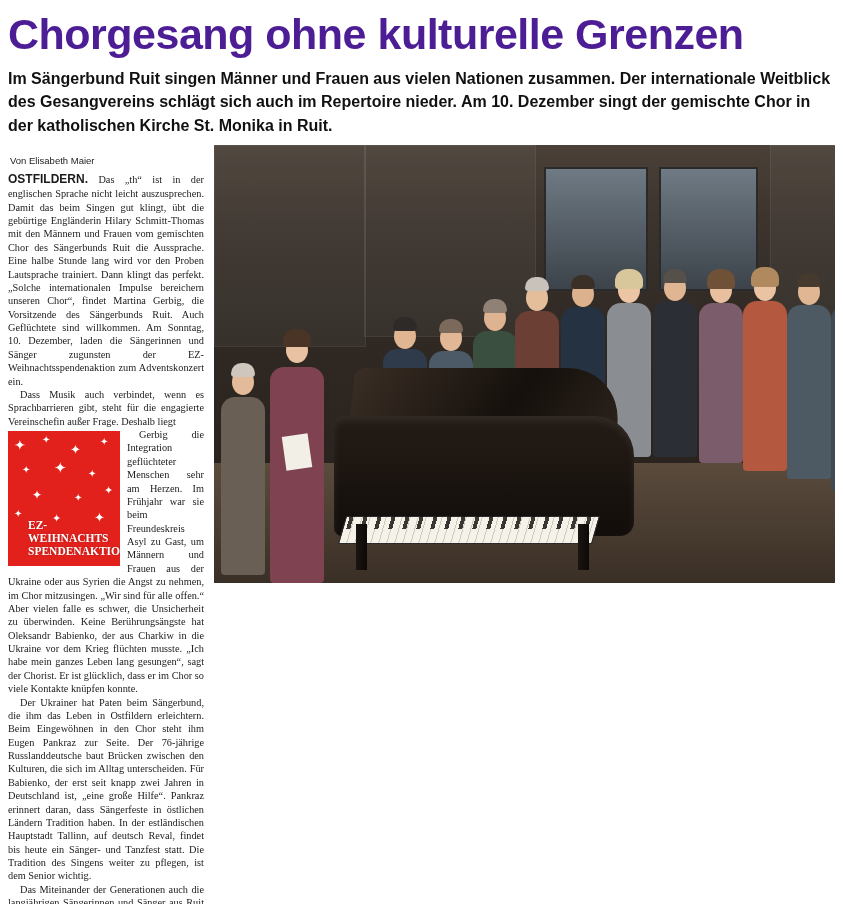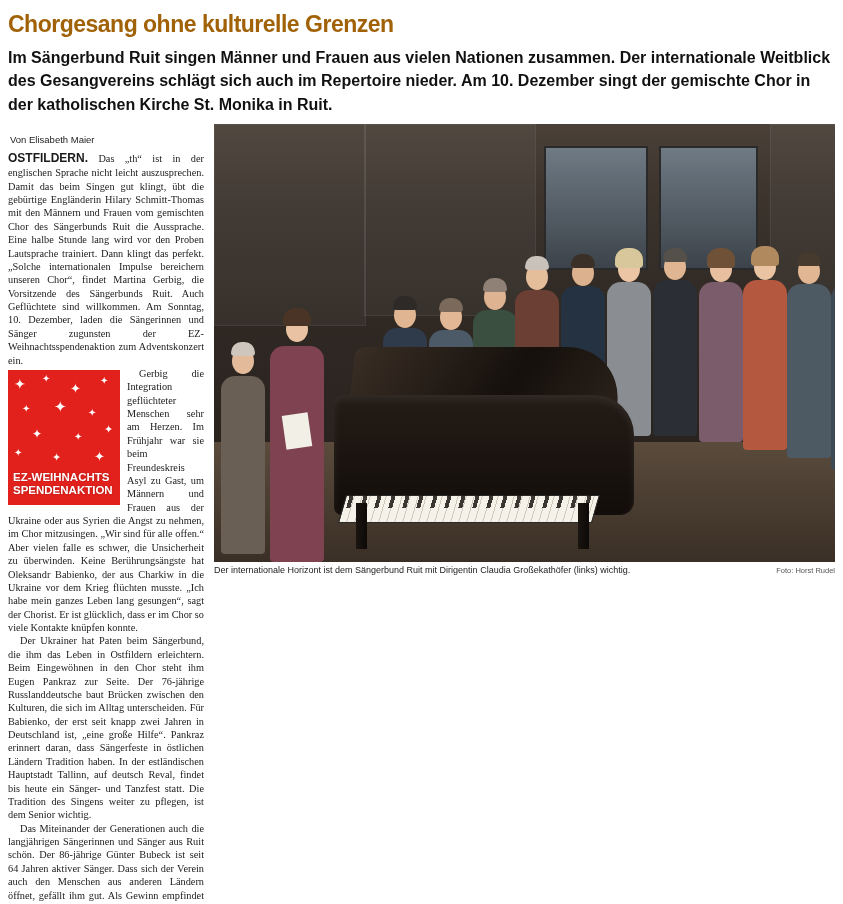--- a/index.html
+++ b/index.html
@@ -17,25 +17,25 @@
   .page {
     position: relative;
     width: 843px;
     height: 904px;
     padding: 0;
     box-sizing: border-box;
   }
   .headline {
     font-family: "Liberation Sans", sans-serif;
     font-weight: bold;
-    font-size: 23px;
+    font-size: 43px;
     line-height: 1.05;
     letter-spacing: -0.5px;
     margin: 12px 8px 0 8px;
-    color: #a16207;
+    color: #4c1d95;
   }
   .subhead {
     font-family: "Liberation Sans", sans-serif;
     font-weight: bold;
     font-size: 16px;
     line-height: 1.45;
     margin: 10px 8px 0 8px;
     color: #111;
   }
   .byline {
@@ -111,24 +111,24 @@
   }
   .ad-star {
     position: absolute;
     color: #fff;
     font-size: 10px;
     line-height: 1;
   }
   .ad-text {
     position: absolute;
     bottom: 8px;
-    left: 5px;
+    left: 20px;
     right: 5px;
     color: #ffffff;
-    font-family: Liberation Sans, sans-serif;
+    font-family: Liberation Serif, serif;
     font-weight: bold;
     font-size: 11.5px;
     line-height: 1.12;
     text-shadow: 0 0 2px rgba(0,0,0,.25);
   }
   
   .stage-bg {
     position: absolute; inset: 0;
     background:
       linear-gradient(180deg, #4a4038 0%, #3b332c 18%, #2f2823 45%, #241e1a 100%);
@@ -222,20 +222,21 @@
   <div class="subhead">Im Sängerbund Ruit singen Männer und Frauen aus vielen Nationen zusammen. Der internationale Weitblick des Gesangvereins schlägt sich auch im Repertoire nieder. Am 10. Dezember singt der gemischte Chor in der katholischen Kirche St. Monika in Ruit.</div>
 
   <div class="content">
 
     <div class="top-block">
 
       <div class="col-narrow">
         <div class="byline">Von Elisabeth Maier</div>
 
         <p class="body first"><span class="lead-in">OSTFILDERN.</span> <span>Das „th“ ist in der englischen Sprache nicht leicht auszusprechen. Damit das beim Singen gut klingt, übt die gebürtige Engländerin Hilary Schmitt-Thomas mit den Männern und Frauen vom gemischten Chor des Sängerbunds Ruit die Aussprache. Eine halbe Stunde lang wird vor den Proben Lautsprache trainiert. Dann klingt das perfekt. „Solche internationalen Impulse bereichern unseren Chor“, findet Martina Gerbig, die Vorsitzende des Sängerbunds Ruit. Auch Geflüchtete sind willkommen. Am Sonntag, 10. Dezember, laden die Sängerinnen und Sänger zugunsten der EZ-Weihnachtsspendenaktion zum Adventskonzert ein.</span></p>
+        <p class="body">Dass Musik auch verbindet, wenn es Sprachbarrieren gibt, steht für die engagierte Vereinschefin außer Frage. Deshalb liegt</p>
 
         <div class="ad-box">
           <span class="ad-star" style="left:6px;top:8px;font-size:14px;">✦</span>
           <span class="ad-star" style="left:34px;top:4px;">✦</span>
           <span class="ad-star" style="left:62px;top:12px;font-size:13px;">✦</span>
           <span class="ad-star" style="left:92px;top:6px;">✦</span>
           <span class="ad-star" style="left:14px;top:34px;">✦</span>
           <span class="ad-star" style="left:46px;top:30px;font-size:15px;">✦</span>
           <span class="ad-star" style="left:80px;top:38px;">✦</span>
           <span class="ad-star" style="left:24px;top:58px;font-size:12px;">✦</span>
@@ -336,21 +337,17 @@
           <div class="piano">
             <div class="piano-lid"></div>
             <div class="piano-body">
               <div class="keys"></div>
               <div class="keys-black"></div>
               <div class="piano-leg" style="left:22px;"></div>
               <div class="piano-leg" style="left:244px;"></div>
             </div>
           </div>
         </div>
-        <div class="caption">
-          <span>Der internationale Horizont ist dem Sängerbund Ruit mit Dirigentin Claudia Großekathöfer (links) wichtig.</span>
-          <span class="credit">Foto: Horst Rudel</span>
-        </div>
       </div>
     </div>
 
   </div>
 </div>
 
 </body></html>

